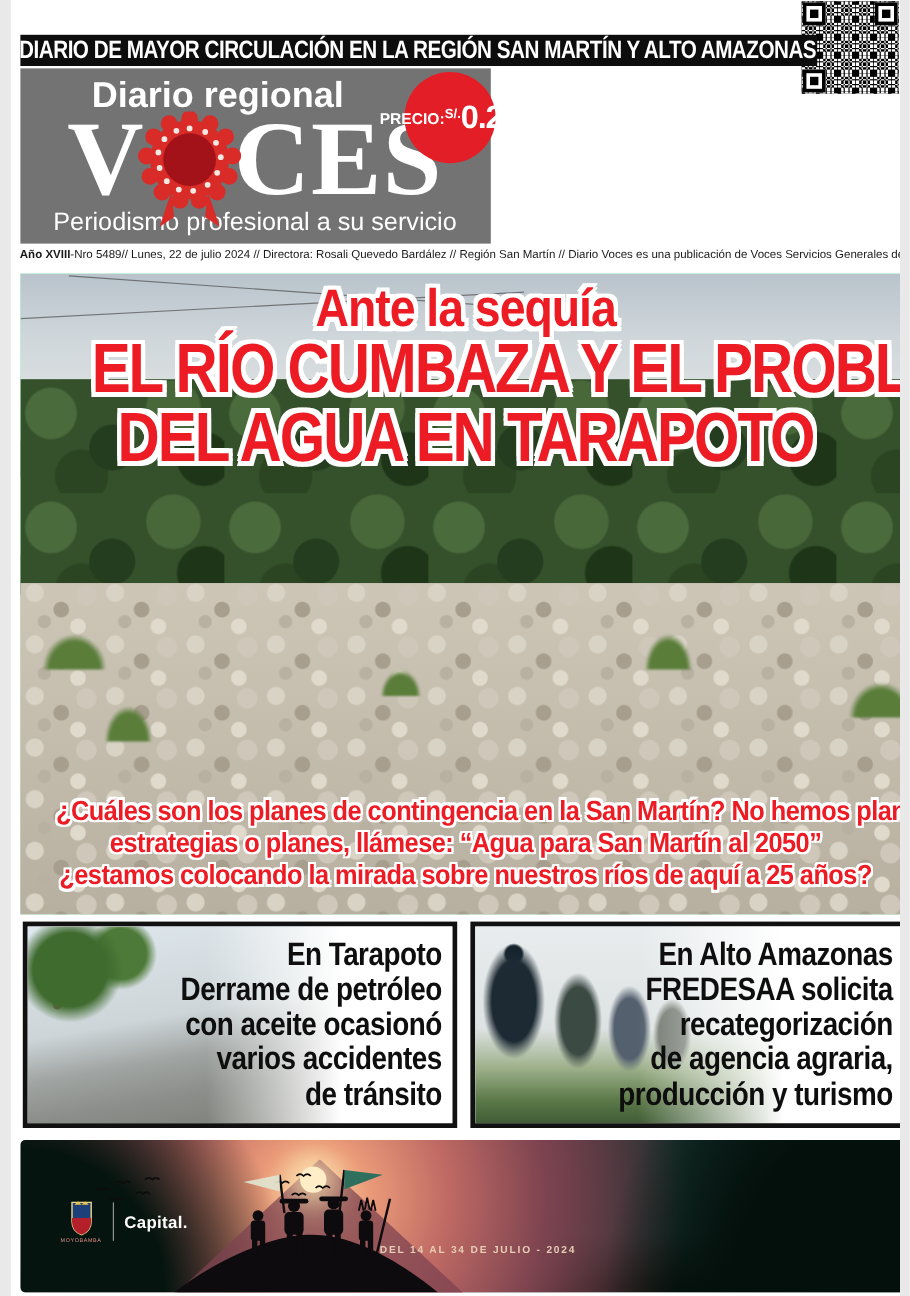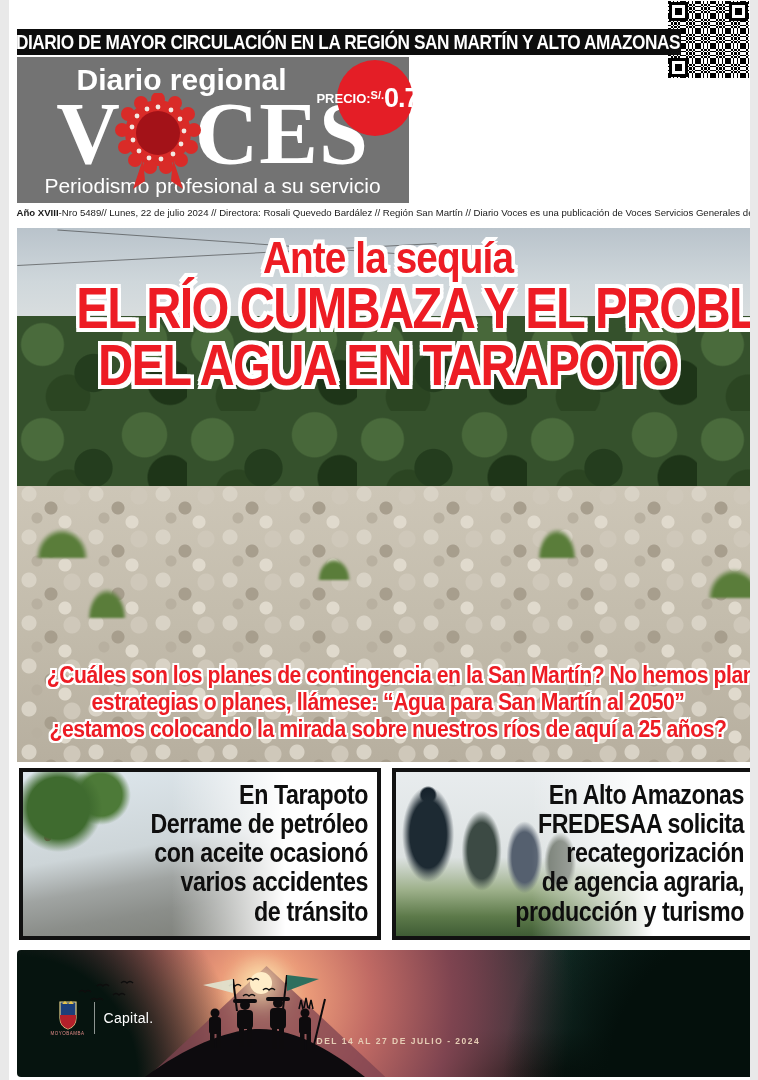--- a/index.html
+++ b/index.html
@@ -130,21 +130,21 @@
   .bn-mountain { position:absolute; left:130px; top:16px; width:240px; height:112px; background:#7d4350; opacity:0.75;
                  clip-path:polygon(50% 0%, 100% 100%, 0% 100%); }
   .bn-sun { position:absolute; left:233px; top:22px; width:22px; height:22px; border-radius:50%;
             background:#ffedc8; box-shadow:0 0 22px 10px rgba(255,230,180,0.75); }
   .bn-figures { position:absolute; left:128px; bottom:0; }
   .bn-birds { position:absolute; inset:0; }
   .bn-logos { position:absolute; left:34px; top:50px; display:flex; align-items:center; gap:9px; }
   .bn-shieldwrap { display:flex; flex-direction:column; align-items:center; }
   .bn-shield-caption { font-size:4.5px; color:#e08a86; letter-spacing:0.5px; margin-top:1px; }
   .bn-divider { width:1px; height:32px; background:rgba(255,255,255,0.55); }
-  .bn-sponsor { color:#fff; font-weight:normal; font-size:14px; letter-spacing:0.3px; }
+  .bn-sponsor { color:#fff; font-weight:bold; font-size:14px; letter-spacing:0.3px; }
   .bn-dates { position:absolute; left:300px; top:86px; color:#e6cdb5; font-size:8.5px; font-weight:bold; letter-spacing:1.5px; }
   .bn-right { position:absolute; right:16px; top:18px; text-align:center; color:#fff; }
   .bn-anniv { display:flex; align-items:center; justify-content:flex-end; gap:8px; font-family:"Liberation Serif", serif; }
   .bn-num { font-size:37px; line-height:0.9; letter-spacing:1px; }
   .bn-vline { width:2px; height:38px; background:#fff; }
   .bn-anniv-lines { text-align:left; font-weight:bold; font-size:13.5px; line-height:1.15; letter-spacing:0.5px; }
   .bn-city { font-size:46px; font-weight:bold; letter-spacing:-1px; line-height:1.0; margin-top:2px; }
   .bn-tagline { font-size:7.5px; letter-spacing:3.5px; color:#d8d2c4; font-weight:bold; margin-top:2px; }
 </style>
 </head>
@@ -204,21 +204,21 @@
         </g>
         <circle cx="43" cy="40" r="22" fill="#a31218"></circle>
       </svg>
       <span>CES</span>
     </div>
     <div class="mh-tagline">Periodismo profesional a su servicio</div>
     <div class="price">
       <div class="p1">PRECIO:</div>
       <div class="p2">
         <span class="cur">S/.</span>
-        <span class="val">0.75</span>
+        <span class="val">0.27</span>
       </div>
     </div>
   </div>
 
 
   <div class="folio">
     <b>Año XVIII</b><span>-Nro 5489// Lunes, 22 de julio 2024 // Directora: Rosali Quevedo Bardález // Región San Martín // Diario Voces es una publicación de Voces Servicios Generales de Comunicaciones EIRL// </span>
   </div>
 
   <div class="mainphoto">
@@ -323,17 +323,17 @@
           <path d="M4,2 L20,2 L20,18 Q20,26 12,29 Q4,26 4,18 Z" fill="#1d3f7a" stroke="#e8d48a" stroke-width="1.2"></path>
           <path d="M4,15 L20,15 L20,18 Q20,26 12,29 Q4,26 4,18 Z" fill="#b3202a"></path>
           <path d="M6,2 L9,-1 L12,2 L15,-1 L18,2 Z" fill="#e8c44a" transform="translate(0,2)"></path>
         </svg>
         <div class="bn-shield-caption">MOYOBAMBA</div>
       </div>
       <div class="bn-divider"></div>
       <div class="bn-sponsor">Capital.</div>
     </div>
 
-    <div class="bn-dates">DEL 14 AL 27 DE JULIO - 2024</div>
+    <div class="bn-dates">DEL 14 AL 34 DE JULIO - 2024</div>
 
   </div>
 
 </div>
 
 </body></html>

